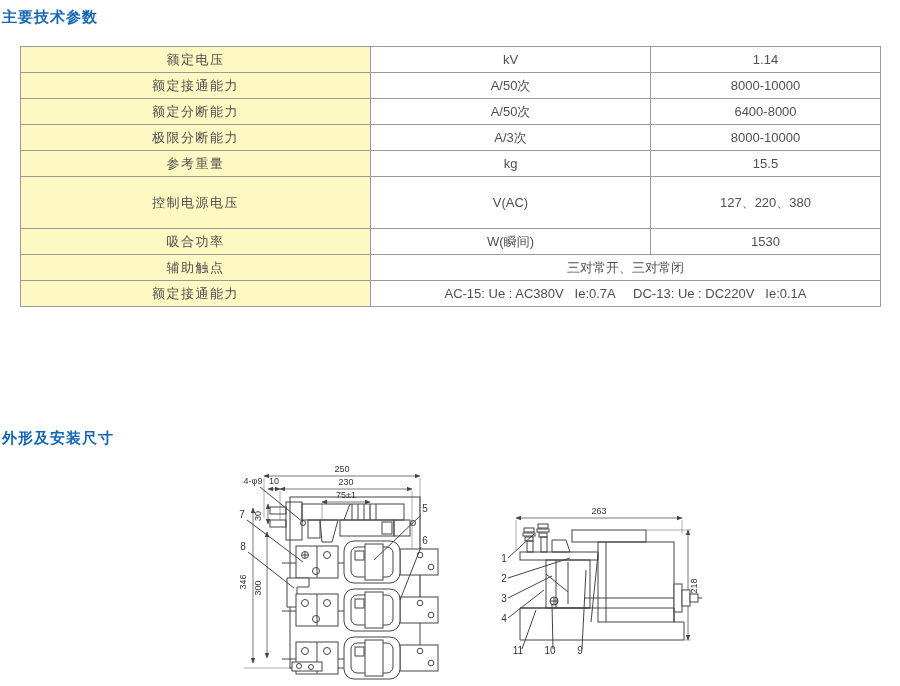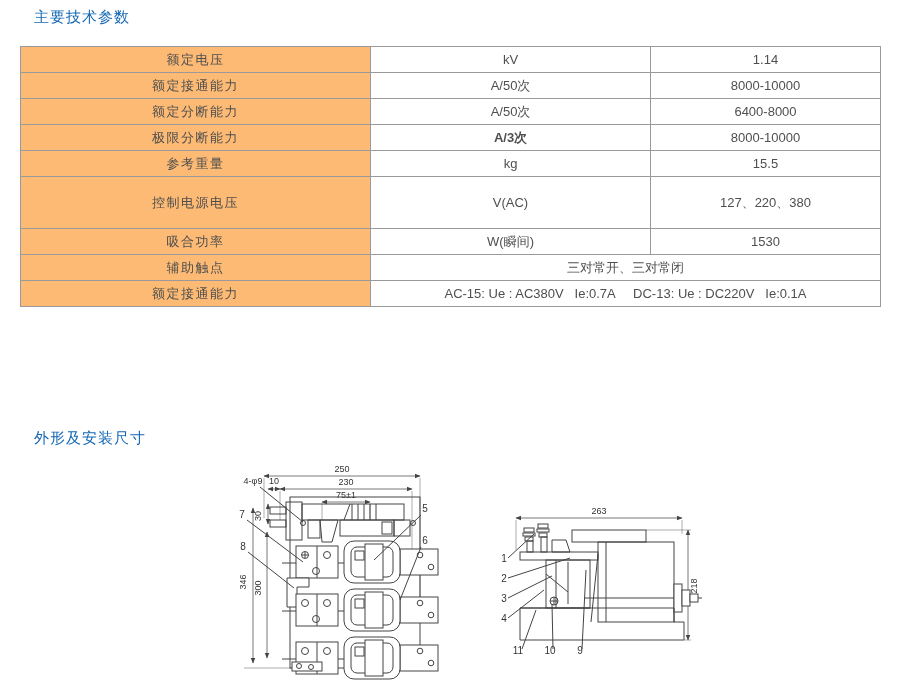--- a/index.html
+++ b/index.html
@@ -1,29 +1,29 @@
 <!DOCTYPE html>
 <html><head>
 <meta charset="utf-8">
 <style>
   html,body{margin:0;padding:0;background:#fff;}
   #page{position:relative;width:900px;height:686px;background:#ffffff;overflow:hidden;
         font-family:"Liberation Sans","DejaVu Sans",sans-serif;}
-  .sec-title{position:absolute;left:34px;font-size:15px;font-weight:normal;color:#1467b3;letter-spacing:1px;}
+  .sec-title{position:absolute;left:2px;font-size:15px;font-weight:bold;color:#1467b3;letter-spacing:1px;}
   #title1{top:8px;}
   #title2{top:429px;}
   table.specs{position:absolute;left:20px;top:46px;width:860px;border-collapse:collapse;table-layout:fixed;}
   table.specs td{border:1px solid #9a9a9a;height:25px;font-size:13px;color:#4f4f4f;
                  text-align:center;padding:0;vertical-align:middle;}
-  td.param{background:#fdba74;text-align:left;padding-left:37px;letter-spacing:1.5px;
+  td.param{background:#fef9c3;text-align:left;padding-left:37px;letter-spacing:1.5px;
            border-top:1px solid #cde4ee;border-bottom:1px solid #f2f8fb;border-left:1px solid #9a9a9a;}
   tr:first-child td.param{border-top:1px solid #9a9a9a;}
   tr:last-child td.param{border-bottom:1px solid #9a9a9a;}
   tr.tall td{height:51px;text-align:center;}
-  td.bold{font-weight:bold;color:#333;margin-left:41px;}
+  td.bold{font-weight:normal;color:#333;margin-left:41px;}
   td.merged{white-space:pre;}
   svg{position:absolute;}
   #frontView{left:224px;top:460px;}
   #sideView{left:494px;top:504px;}
   svg .ln{stroke:#444;fill:none;stroke-width:1;}
   svg .dim{stroke:#555;fill:none;stroke-width:0.8;}
   svg .ext{stroke:#777;fill:none;stroke-width:0.6;}
   svg text{font-family:"Liberation Sans","DejaVu Sans",sans-serif;font-size:9px;fill:#333;}
   svg text.co{font-size:10px;}
   svg .wfill{fill:#fff;stroke:#444;stroke-width:1;}

